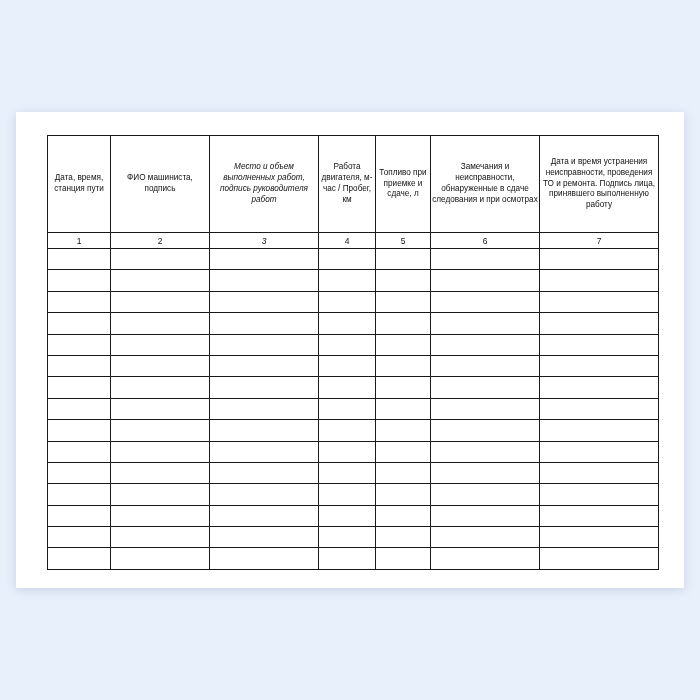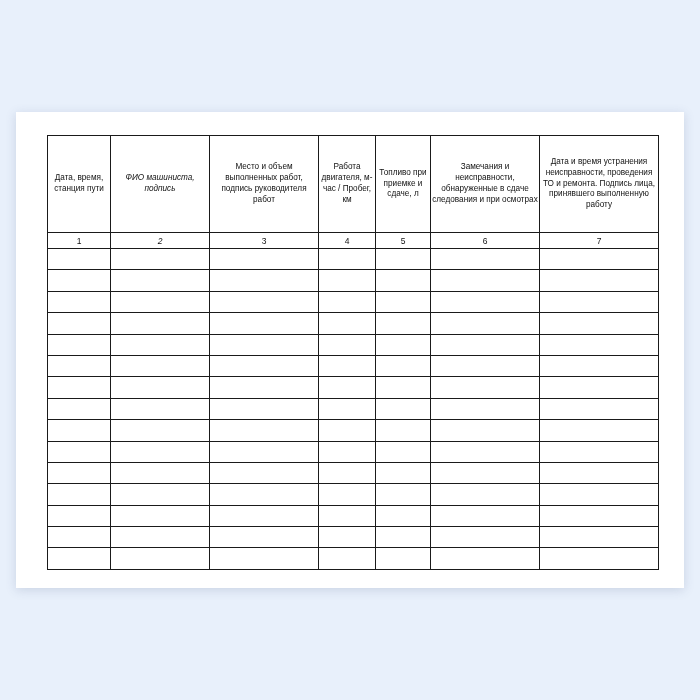--- a/index.html
+++ b/index.html
@@ -58,22 +58,22 @@
     height: 15px;
     text-align: center;
     font-size: 8.5px;
     color: #111111;
   }
   td.data-cell {
     height: 20.4px;
   }
   
   .c1 { width: 62px; }
-  .c2 { width: 98px; font-style: italic; }
-  .c3 { width: 108px; }
+  .c2 { width: 98px; }
+  .c3 { width: 108px; font-style: italic; }
   .c4 { width: 56px; }
   .c5 { width: 54px; }
   .c6 { width: 108px; }
   .c7 { width: 118px; }
 </style>
 </head>
 <body>
 
 <div class="scene">
   <div class="paper">

